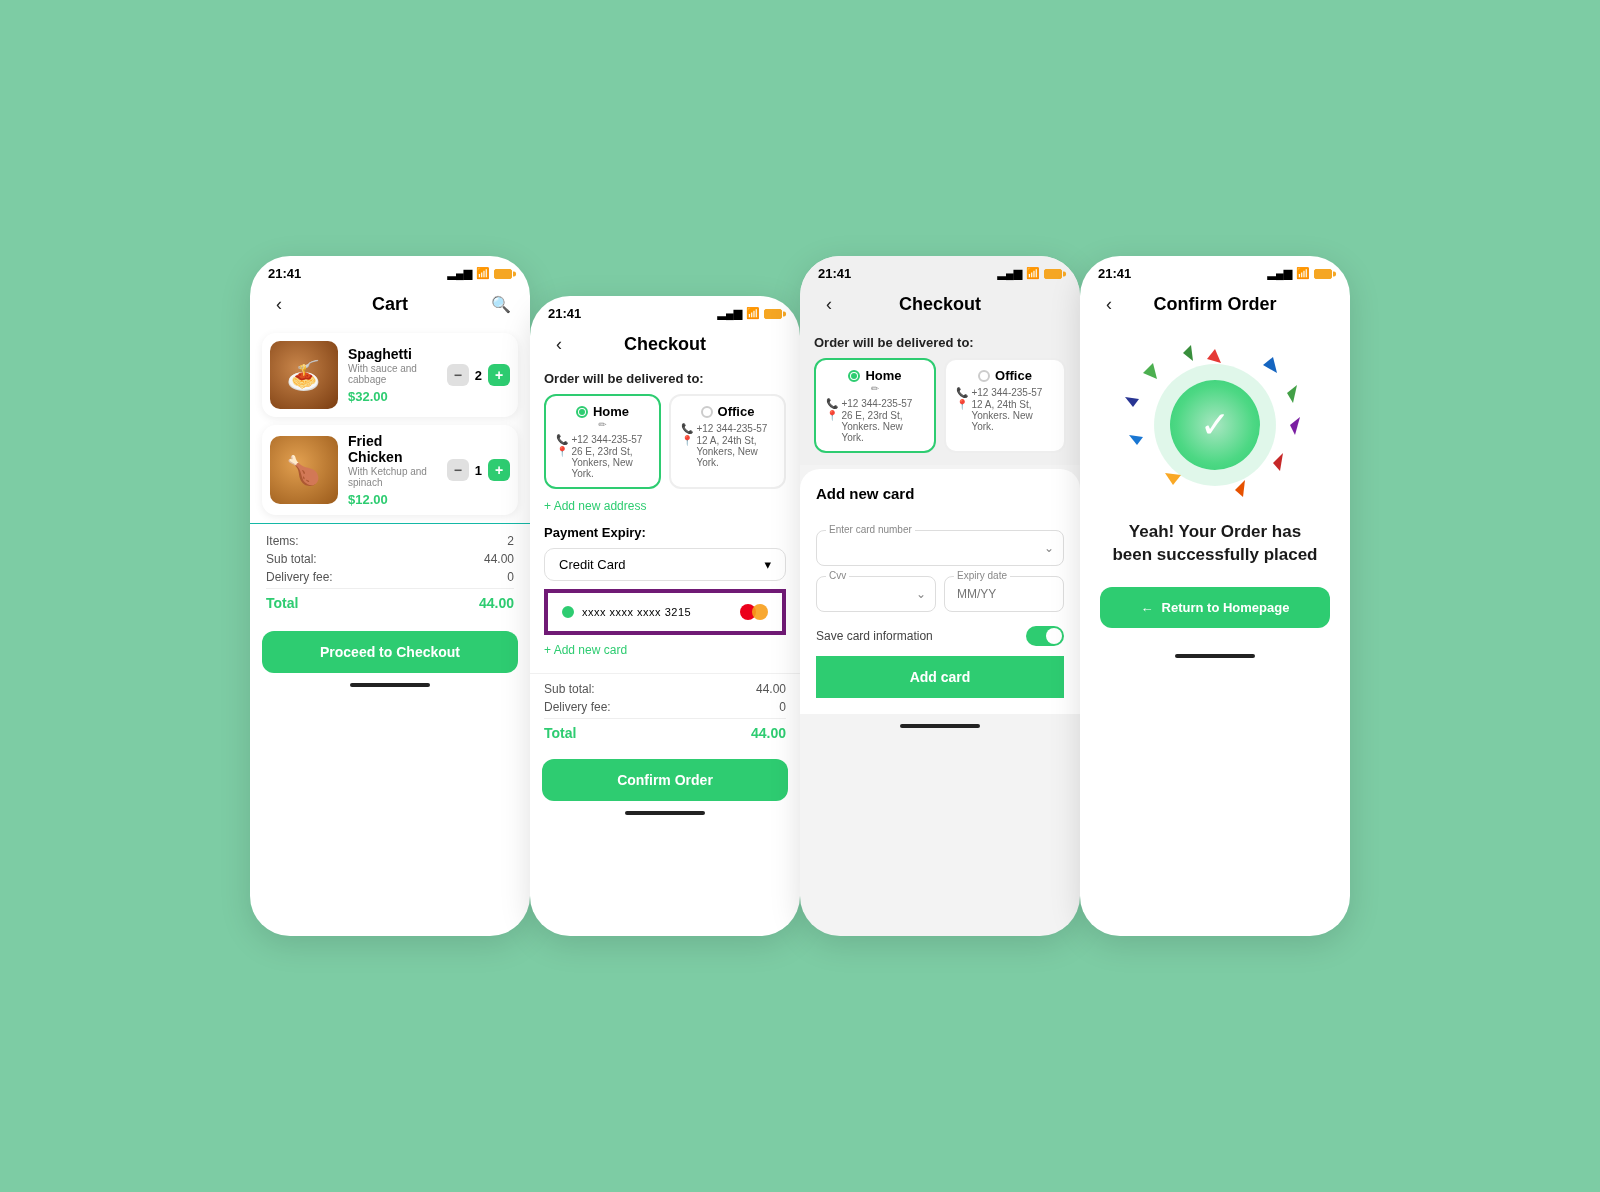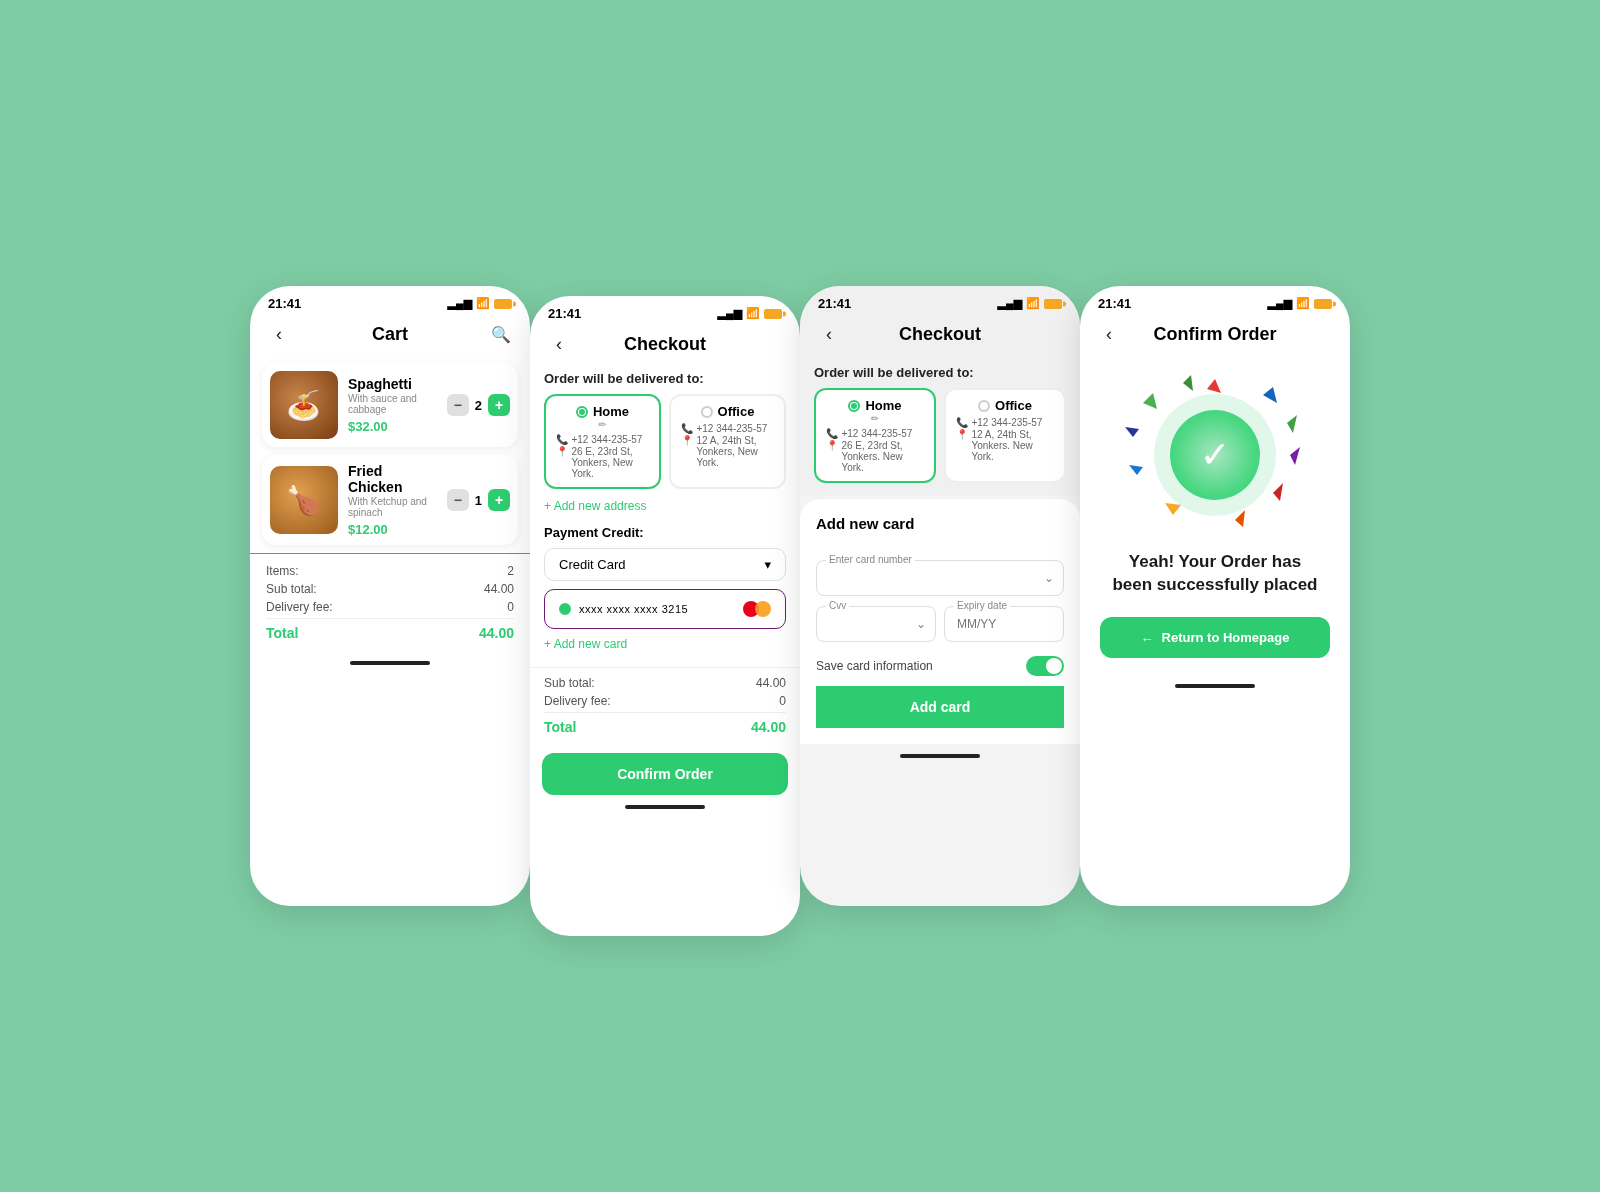--- a/index.html
+++ b/index.html
@@ -7,21 +7,20 @@
       background-color: #7dcca4;
       min-height: 1192px;
       width: 1600px;
       display: flex;
       align-items: center;
       justify-content: center;
       font-family: -apple-system, BlinkMacSystemFont, 'Segoe UI', sans-serif;
     }
     .screens-container {
       display: flex;
-      align-items: center;
       padding: 60px 40px;
     }
     
     .phone {
       background: #fff;
       border-radius: 40px;
       box-shadow: 0 8px 32px rgba(0,0,0,0.13);
       overflow: hidden;
       position: relative;
     }
@@ -174,21 +173,21 @@
     .add-link { color: #2ecc71; font-size: 12px; padding: 2px 14px 8px; display: block; cursor: pointer; }
 
     .payment-section { padding: 4px 14px; }
     .payment-label { font-size: 13px; font-weight: 600; margin-bottom: 8px; }
     .payment-dropdown {
       border: 1px solid #e0e0e0; border-radius: 10px;
       padding: 8px 14px; display: flex; justify-content: space-between;
       align-items: center; font-size: 13px; margin-bottom: 8px; cursor: pointer;
     }
     .card-option {
-      border: 1px solid #701a75; border-radius: 10px;
+      border: 4px solid #701a75; border-radius: 0;
       padding: 10px 14px; display: flex; align-items: center;
       gap: 8px; font-size: 12px; margin-bottom: 6px;
     }
     .card-radio { width: 12px; height: 12px; border-radius: 50%; background: #2ecc71; border: 2px solid #2ecc71; flex-shrink: 0; }
     .mastercard {
       width: 28px; height: 18px; position: relative; display: inline-block; flex-shrink: 0;
     }
     .mastercard-left {
       width: 16px; height: 16px; border-radius: 50%; background: #eb001b;
       position: absolute; left: 0; top: 1px;
@@ -346,20 +345,21 @@
       <div class="summary-row">
         <span>Delivery fee:</span>
         <span>0</span>
       </div>
       <div class="summary-row total">
         <span class="label">Total</span>
         <span>44.00</span>
       </div>
     </div>
 
+    <button class="green-btn">Proceed to Checkout</button>
     <div class="home-bar"></div>
   </div>
 
   <div class="phone phone-2">
     <div class="status-bar">
       <span class="time">21:41</span>
       <div class="status-icons">
         <span>▂▄▆</span>
         <span>📶</span>
         <span class="battery-icon"></span>
@@ -404,21 +404,21 @@
         <div class="addr-line">
           <span>📍</span>
           <span>12 A, 24th St, Yonkers, New York.</span>
         </div>
       </div>
     </div>
 
     <span class="add-link">+ Add new address</span>
 
     <div class="payment-section">
-      <div class="payment-label">Payment Credit:</div>
+      <div class="payment-label">Payment Expiry:</div>
       <div class="payment-dropdown">
         <span>Credit Card</span>
         <span>▾</span>
       </div>
       <div class="card-option">
         <div class="card-radio"></div>
         <span style="flex:1; font-size:11px; letter-spacing:0.5px;">xxxx xxxx xxxx 3215</span>
         <div class="mastercard">
           <div class="mastercard-left"></div>
           <div class="mastercard-right"></div>

